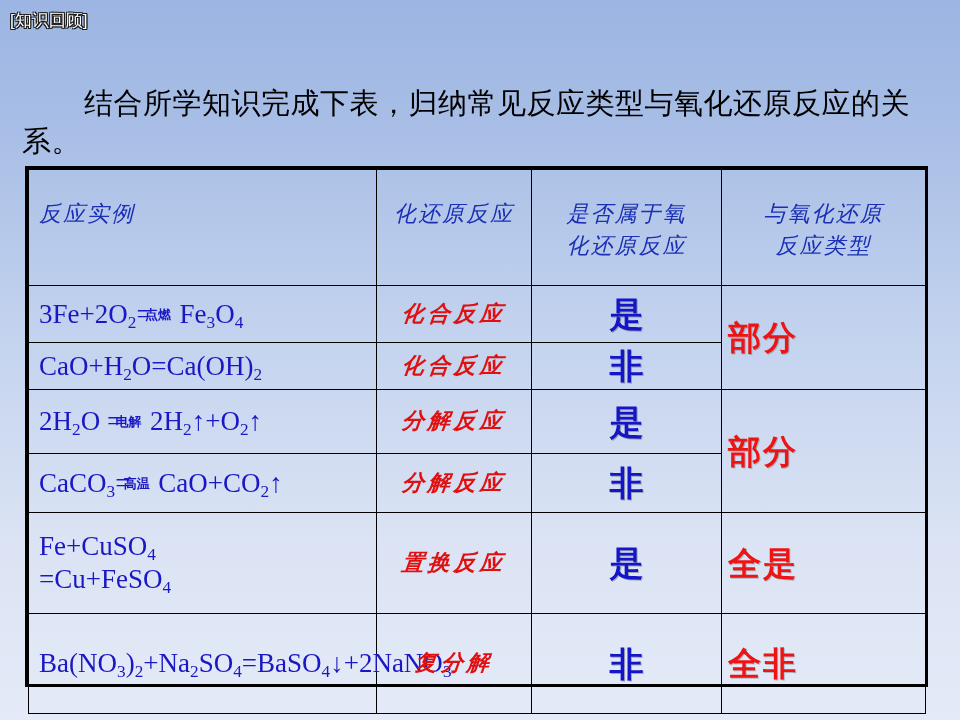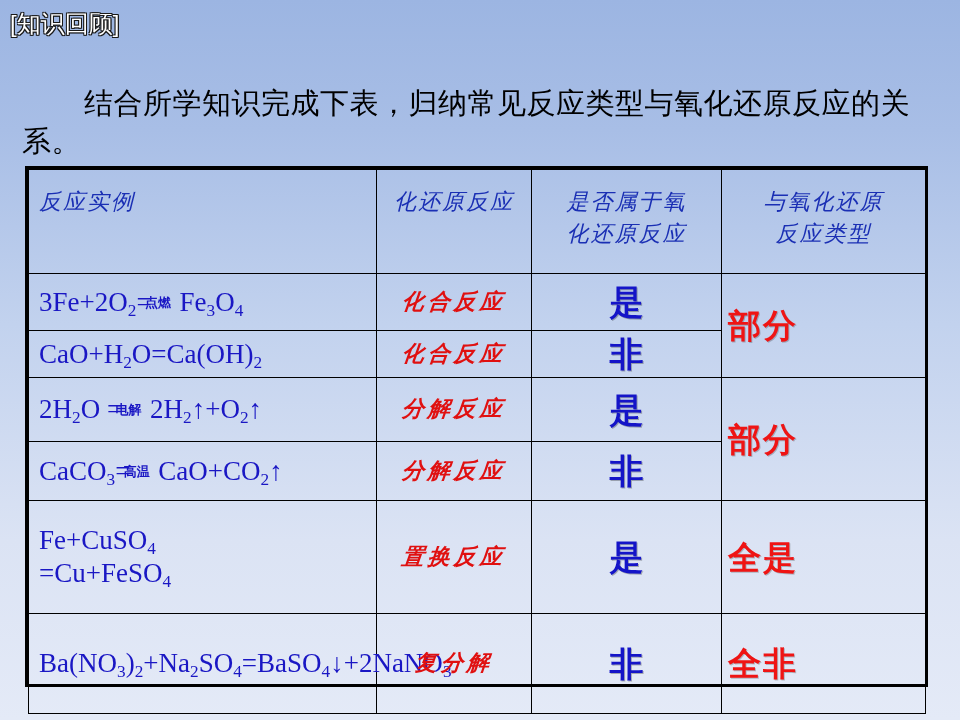--- a/index.html
+++ b/index.html
@@ -15,21 +15,21 @@
     font-family: "Liberation Serif", "DejaVu Serif", serif;
     position: relative;
   }
 
   
   #slide-label {
     position: absolute;
     left: 10px;
     top: 12px;
     font-family: "Liberation Sans", "DejaVu Sans", sans-serif;
-    font-size: 24px;
+    font-size: 17px;
     font-weight: 400;
     color: #ffffff;
     letter-spacing: 0px;
     line-height: 1;
     text-shadow:
       -1px -1px 0 #1a1a1a,
        1px -1px 0 #1a1a1a,
       -1px  1px 0 #1a1a1a,
        1px  1px 0 #1a1a1a,
        0    1px 0 #1a1a1a,
@@ -78,21 +78,21 @@
   }
   col.c-example  { width: 348px; }
   col.c-type     { width: 155px; }
   col.c-redox    { width: 190px; }
   col.c-relation { width: 204px; }
 
   
   tr.header-row td {
     vertical-align: top;
     height: 87px;
-    padding-top: 16px;
+    padding-top: 28px;
   }
   .hdr-text {
     font-family: "Liberation Serif", "DejaVu Serif", serif;
     font-size: 22px;
     color: #1a2fb4;
     line-height: 1.45;
     letter-spacing: 2px;
     font-style: italic;
   }
   .hdr-center { text-align: center; }
@@ -249,21 +249,21 @@
           <div class="formula">CaCO<sub>3</sub><span class="cond"><span class="cond-label">高温</span><span class="cond-eq">=</span></span>CaO+CO<sub>2</sub>↑</div>
         </td>
         <td>
           <div class="rtype">分解反应</div>
         </td>
         <td>
           <div class="redox">非</div>
         </td>
       </tr>
 
-      <tr style="height:113px">
+      <tr style="height:101px">
         <td>
           <div class="formula">Fe+CuSO<sub>4</sub><br>=Cu+FeSO<sub>4</sub></div>
         </td>
         <td>
           <div class="rtype">置换反应</div>
         </td>
         <td>
           <div class="redox">是</div>
         </td>
         <td>

